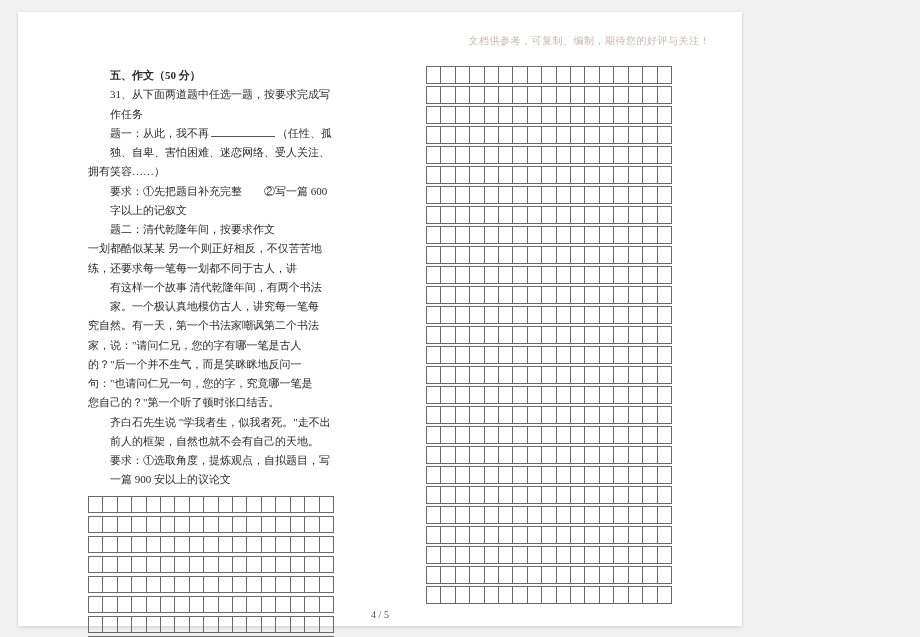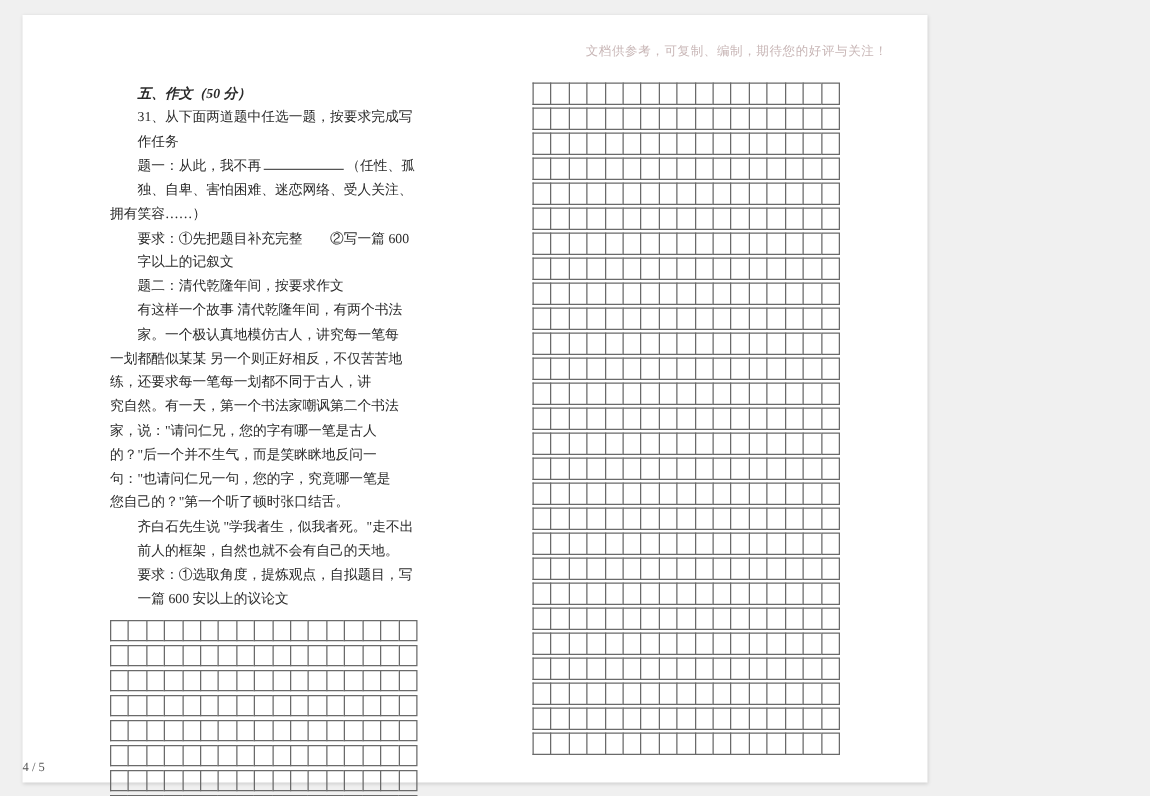--- a/index.html
+++ b/index.html
@@ -80,49 +80,50 @@
       border: 0.8px solid #6a6a6a;
       border-right: none;
     }
     .grid-cell:last-child {
       border-right: 0.8px solid #6a6a6a;
     }
     .page-number {
       position: absolute;
       bottom: 6px;
       width: 100%;
+      text-align: center;
       font-size: 10px;
       color: #555;
     }
-    .bold { font-weight: bold; font-style: italic; }
+    .bold { font-weight: bold; }
   </style>
 </head>
 <body>
 
 <div class="paper">
   <div class="watermark-note">文档供参考，可复制、编制，期待您的好评与关注！</div>
 
   <div class="content-region">
 
     <div class="col-left">
       <div class="line indent1 bold">五、作文（50 分）</div>
       <div class="line indent1">31、从下面两道题中任选一题，按要求完成写作任务</div>
       <div class="line indent1">
         <span>题一：从此，我不再</span><span class="blank"></span><span>（任性、孤独、自卑、害怕困难、迷恋网络、受人关注、</span>
       </div>
       <div class="line">拥有笑容……）</div>
       <div class="line indent1">要求：①先把题目补充完整　　②写一篇 600 字以上的记叙文</div>
       <div class="line indent1">题二：清代乾隆年间，按要求作文</div>
+      <div class="line">一划都酷似某某 另一个则正好相反，不仅苦苦地练，还要求每一笔每一划都不同于古人，讲</div>
       <div class="line indent1">有这样一个故事 清代乾隆年间，有两个书法家。一个极认真地模仿古人，讲究每一笔每</div>
-      <div class="line">一划都酷似某某 另一个则正好相反，不仅苦苦地练，还要求每一笔每一划都不同于古人，讲</div>
       <div class="line">究自然。有一天，第一个书法家嘲讽第二个书法家，说："请问仁兄，您的字有哪一笔是古人</div>
       <div class="line">的？"后一个并不生气，而是笑眯眯地反问一句："也请问仁兄一句，您的字，究竟哪一笔是</div>
       <div class="line">您自己的？"第一个听了顿时张口结舌。</div>
       <div class="line indent1">齐白石先生说 "学我者生，似我者死。"走不出前人的框架，自然也就不会有自己的天地。</div>
-      <div class="line indent1">要求：①选取角度，提炼观点，自拟题目，写一篇 600 安以上的议论文</div>
+      <div class="line indent1">要求：①选取角度，提炼观点，自拟题目，写一篇 900 安以上的议论文</div>
 
       <div class="grid-block" id="grid-left">
           <div class="grid-row">
             <div class="grid-cell"></div>
             <div class="grid-cell"></div>
             <div class="grid-cell"></div>
             <div class="grid-cell"></div>
             <div class="grid-cell"></div>
             <div class="grid-cell"></div>
             <div class="grid-cell"></div>

